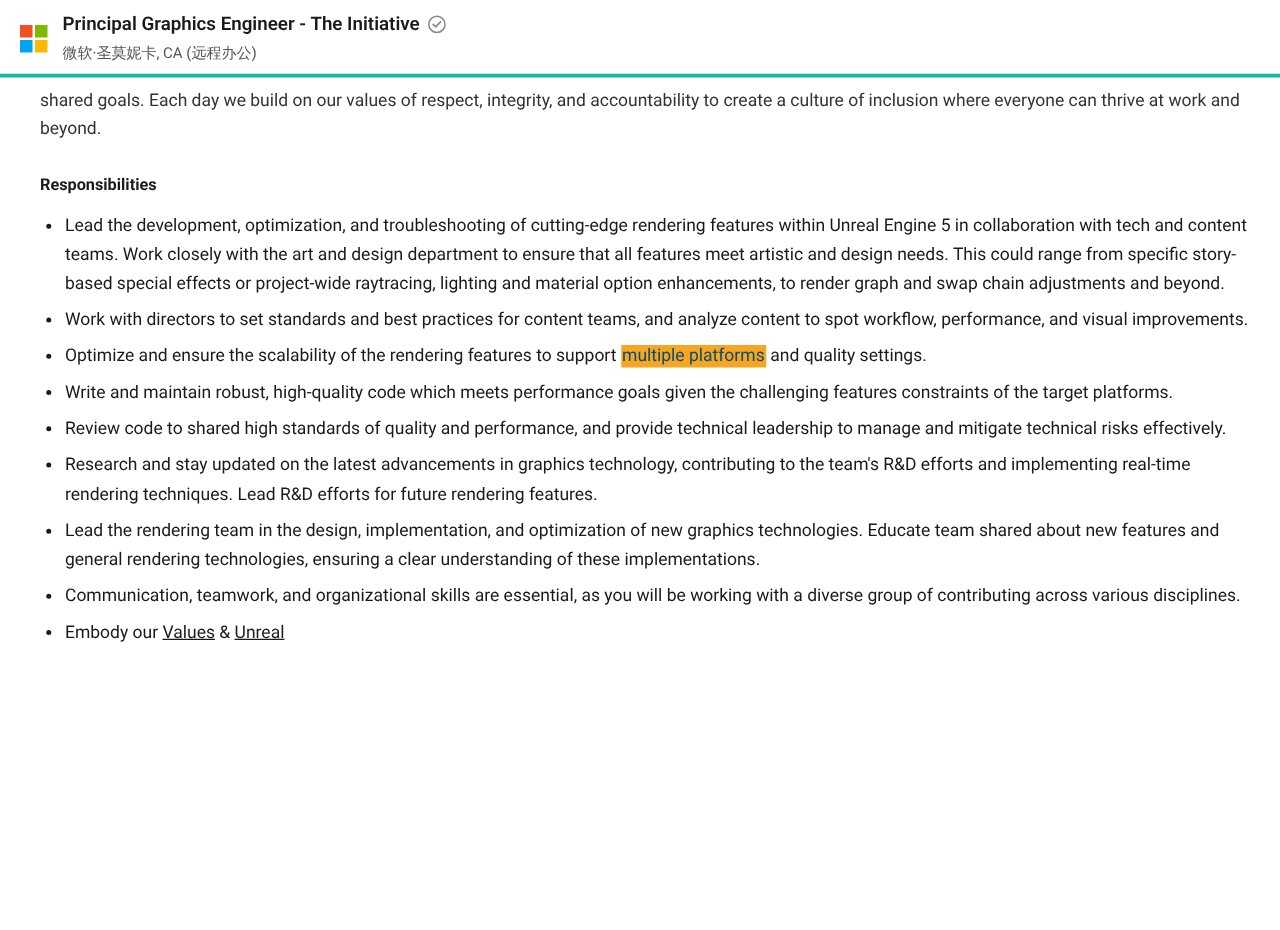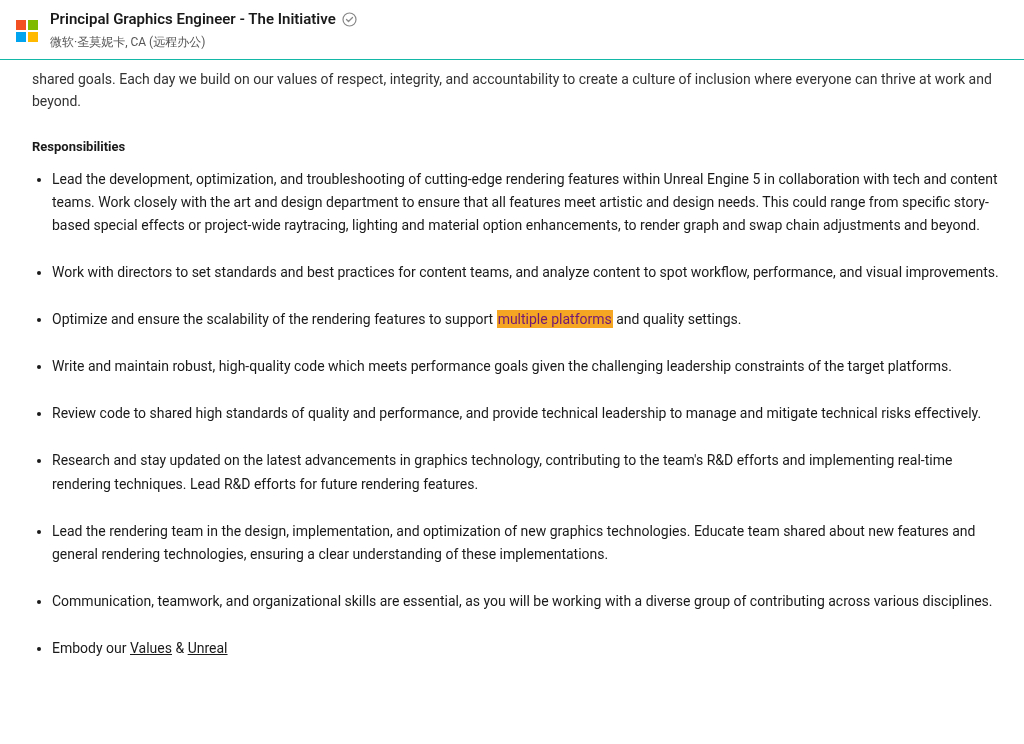--- a/index.html
+++ b/index.html
@@ -15,21 +15,21 @@
       background: #ffffff;
       width: 1024px;
       min-height: 744px;
       overflow: hidden;
     }
 
     .header-bar {
       display: flex;
       align-items: center;
       padding: 10px 16px 8px 16px;
-      border-bottom: 1px solid #14b8a6;
+      border-bottom: 3px solid #14b8a6;
       background: #ffffff;
     }
 
     .ms-logo {
       width: 22px;
       height: 22px;
       margin-right: 12px;
       flex-shrink: 0;
       display: grid;
       grid-template-columns: 1fr 1fr;
@@ -95,32 +95,32 @@
       color: #1a1a1a;
       margin-bottom: 14px;
       margin-top: 10px;
     }
 
     .responsibilities-list {
       list-style: disc;
       padding-left: 20px;
       display: flex;
       flex-direction: column;
-      gap: 24px;
+      gap: 6px;
     }
 
     .responsibilities-list li {
       font-size: 14px;
       color: #1a1a1a;
       line-height: 1.65;
     }
 
     .highlight {
       background-color: #f5a623;
-      color: #701a75;
+      color: #0c4a6e;
       padding: 1px 1px;
     }
 
     .underline-link {
       text-decoration: underline;
       color: #1a1a1a;
       cursor: pointer;
     }
   </style>
 </head>
@@ -158,21 +158,21 @@
     <li>
       Lead the development, optimization, and troubleshooting of cutting-edge rendering features within Unreal Engine 5 in collaboration with tech and content teams. Work closely with the art and design department to ensure that all features meet artistic and design needs. This could range from specific story-based special effects or project-wide raytracing, lighting and material option enhancements, to render graph and swap chain adjustments and beyond.
     </li>
     <li>
       Work with directors to set standards and best practices for content teams, and analyze content to spot workflow, performance, and visual improvements.
     </li>
     <li>
       Optimize and ensure the scalability of the rendering features to support <span class="highlight">multiple platforms</span> and quality settings.
     </li>
     <li>
-      Write and maintain robust, high-quality code which meets performance goals given the challenging leadership constraints of the target platforms.
+      Write and maintain robust, high-quality code which meets performance goals given the challenging features constraints of the target platforms.
     </li>
     <li>
       Review code to shared high standards of quality and performance, and provide technical leadership to manage and mitigate technical risks effectively.
     </li>
     <li>
       Research and stay updated on the latest advancements in graphics technology, contributing to the team's R&amp;D efforts and implementing real-time rendering techniques. Lead R&amp;D efforts for future rendering features.
     </li>
     <li>
       Lead the rendering team in the design, implementation, and optimization of new graphics technologies. Educate team shared about new features and general rendering technologies, ensuring a clear understanding of these implementations.
     </li>

